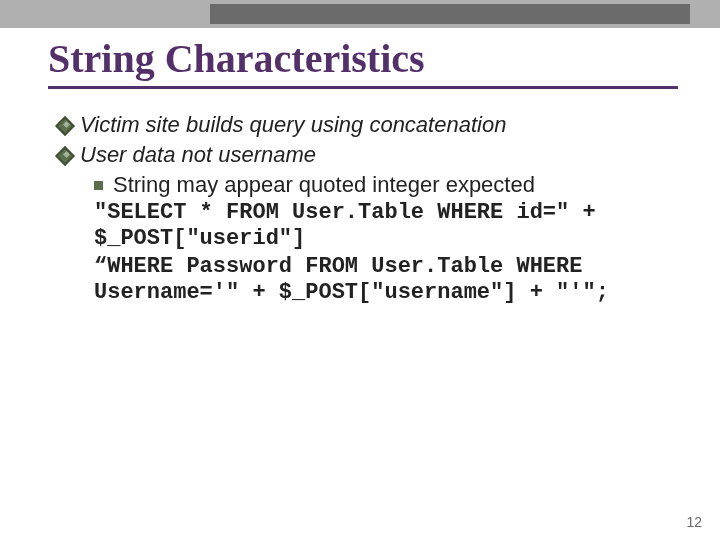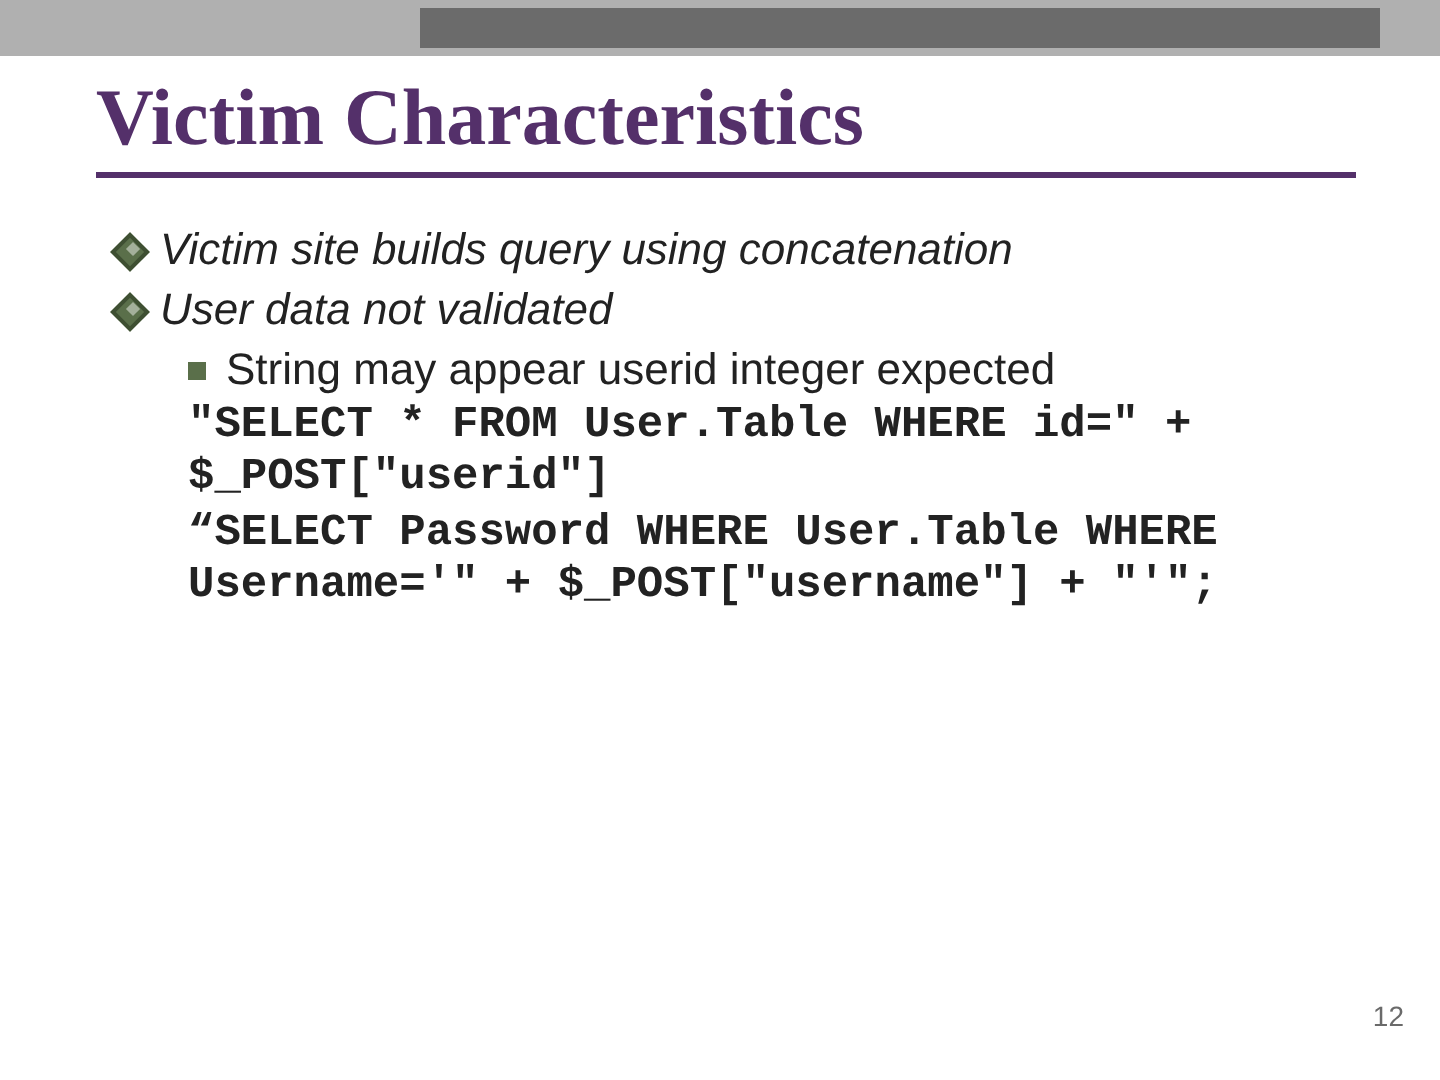--- a/index.html
+++ b/index.html
@@ -82,58 +82,58 @@
   }
   .code{
     font-family:"Courier New",Courier,monospace;
     font-weight:bold;
     font-size:22px;
     line-height:1.18;
     margin:0 0 2px 0;
     white-space:pre-wrap;
   }
   .pagenum{
-    position:absolute;right:18px;bottom:24px;
+    position:absolute;right:18px;bottom:10px;
     font-size:14px;color:#6a6a6a;
     font-family:Verdana,Geneva,sans-serif;
   }
 </style>
 </head>
 <body>
 
 <div class="topbar"></div>
 
 <div class="slide">
 
-  <h1 class="title">Victim Characteristics</h1>
+  <h1 class="title">String Characteristics</h1>
   <div class="rule"></div>
 
   <div class="body">
 
     <div class="lvl1">
       <span class="diamond"></span>
       <span>Victim site builds query using concatenation</span>
     </div>
 
     <div class="lvl1">
       <span class="diamond"></span>
-      <span>User data not validated</span>
+      <span>User data not username</span>
     </div>
 
     <div class="subgroup">
 
       <div class="lvl2">
         <span class="square"></span>
-        <span>String may appear userid integer expected</span>
+        <span>String may appear quoted integer expected</span>
       </div>
 
       <div class="code">"SELECT * FROM User.Table WHERE id=" + $_POST["userid"]</div>
 
 
-      <div class="code">“SELECT Password WHERE User.Table WHERE Username='" + $_POST["username"] + "'";</div>
+      <div class="code">“WHERE Password FROM User.Table WHERE Username='" + $_POST["username"] + "'";</div>
 
     </div>
 
   </div>
 
 </div>
 
 <div class="pagenum">12</div>
 
 </body></html>

